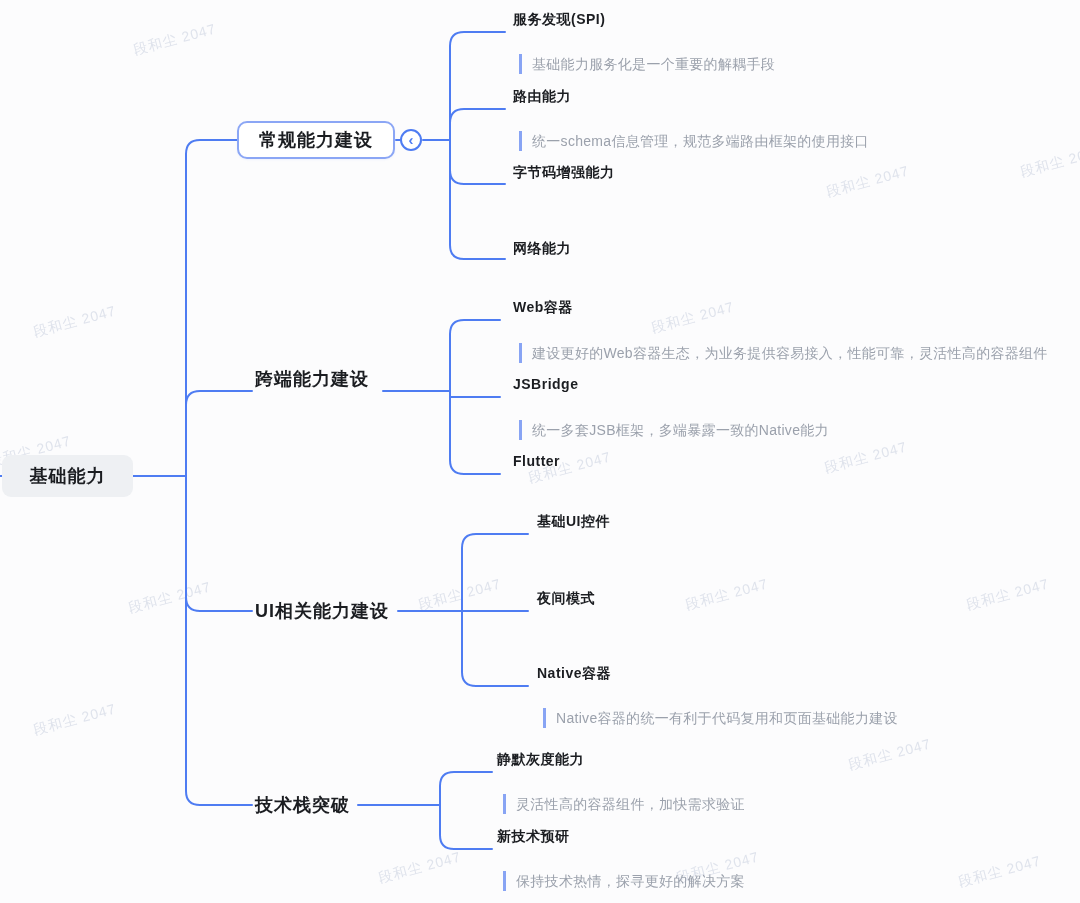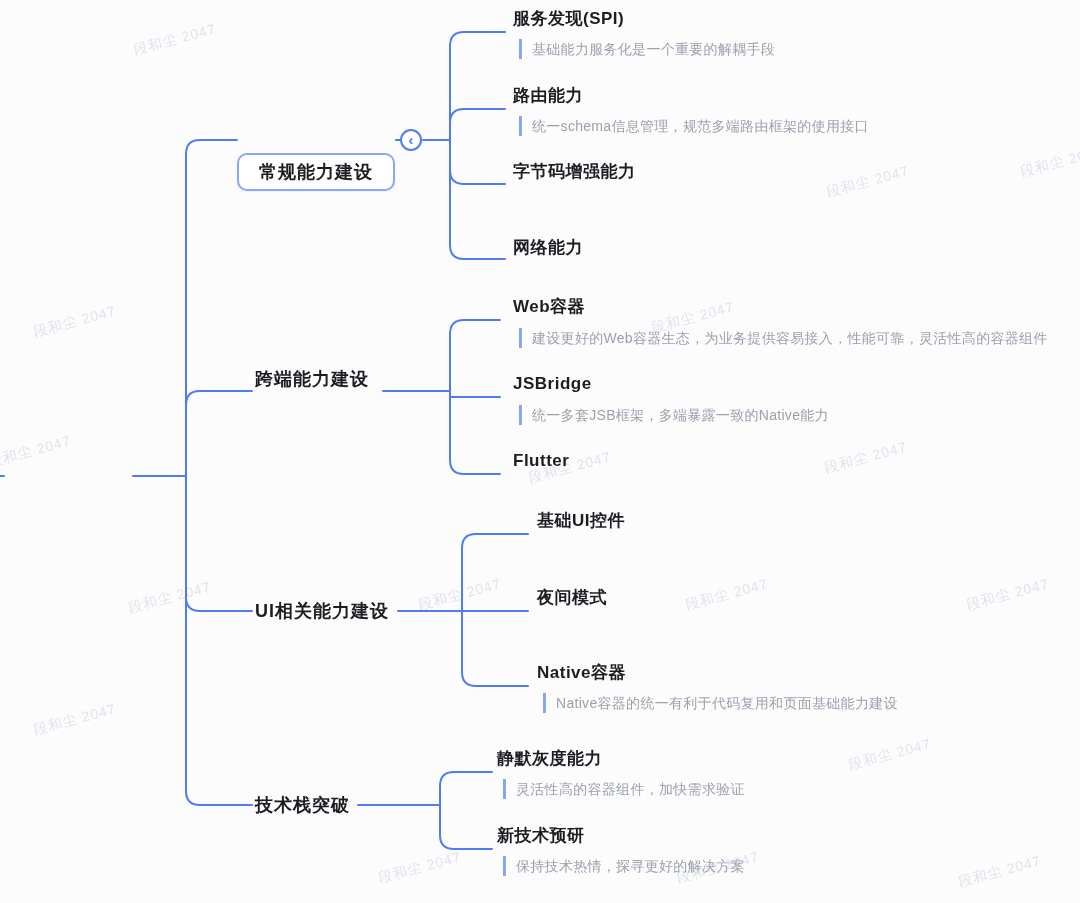--- a/index.html
+++ b/index.html
@@ -13,31 +13,31 @@
   svg.lines{position:absolute;left:0;top:0;}
   svg.lines path{stroke:var(--line);stroke-width:2;fill:none;stroke-linecap:round;}
   .wm{position:absolute;white-space:nowrap;font-size:14px;letter-spacing:1px;color:var(--watermark);
       transform:translate(-50%,-50%) rotate(-15deg);user-select:none;}
   .root-node{position:absolute;left:2px;top:455px;width:131px;height:42px;background:var(--root-bg);
       border-radius:9px;display:flex;align-items:center;justify-content:center;font-size:18px;
       font-weight:bold;color:var(--title-text);letter-spacing:1px;}
   .boxed-node{position:absolute;left:237px;top:121px;width:158px;height:38px;background:#fff;
       border:2px solid var(--node-border);border-radius:10px;display:flex;align-items:center;
       justify-content:center;font-size:18px;font-weight:bold;color:var(--title-text);letter-spacing:1px;
-      box-shadow:0 1px 2px rgba(80,110,240,0.08);margin-top:32px;}
+      box-shadow:0 1px 2px rgba(80,110,240,0.08);}
   .collapse-btn{position:absolute;left:400px;top:129px;width:22px;height:22px;border-radius:50%;
       background:#fff;border:2px solid var(--line);color:var(--line);display:flex;align-items:center;
       justify-content:center;font-size:15px;font-weight:bold;line-height:1;}
   .collapse-btn span{position:relative;top:-1px;}
   .branch-label{position:absolute;white-space:nowrap;height:24px;line-height:24px;font-size:18px;
       font-weight:bold;color:var(--title-text);letter-spacing:1px;}
-  .topic-title{position:absolute;white-space:nowrap;height:22px;line-height:22px;font-size:17px;
+  .topic-title{position:absolute;white-space:nowrap;height:22px;line-height:22px;font-size:14px;
       font-weight:bold;color:var(--title-text);letter-spacing:0.5px;}
   .topic-note{position:absolute;white-space:nowrap;height:20px;line-height:20px;font-size:14px;
-      color:var(--note-text);border-left:3px solid var(--note-bar);padding-left:10px;letter-spacing:0.3px;}
+      color:var(--note-text);border-left:3px solid var(--note-bar);padding-left:10px;letter-spacing:0.3px;margin-top:15px;}
 </style>
 </head>
 <body>
 
 <div class="canvas">
 
   <span class="wm" style="left:175px;top:40px">段和尘 2047</span>
   <span class="wm" style="left:868px;top:182px">段和尘 2047</span>
   <span class="wm" style="left:1062px;top:162px">段和尘 2047</span>
   <span class="wm" style="left:75px;top:322px">段和尘 2047</span>
@@ -69,20 +69,21 @@
 
     <path d="M 450 46 V 245 M 450 46 Q 450 32 464 32 H 505 M 450 123 Q 450 109 464 109 H 505 M 450 170 Q 450 184 464 184 H 505 M 450 245 Q 450 259 464 259 H 505"></path>
 
     <path d="M 383 391 H 450 M 450 334 V 460 M 450 334 Q 450 320 464 320 H 500 M 450 397 H 500 M 450 460 Q 450 474 464 474 H 500"></path>
 
     <path d="M 398 611 H 528 M 462 548 V 672 M 462 548 Q 462 534 476 534 H 528 M 462 672 Q 462 686 476 686 H 528"></path>
 
     <path d="M 358 805 H 440 M 440 786 V 835 M 440 786 Q 440 772 454 772 H 492 M 440 835 Q 440 849 454 849 H 492"></path>
   </svg>
 
+  <div class="root-node">基础能力</div>
 
   <div class="boxed-node">常规能力建设</div>
   <div class="collapse-btn">
     <span>‹</span>
   </div>
 
   <div class="branch-label" style="left:255px;top:367px">跨端能力建设</div>
   <div class="branch-label" style="left:255px;top:599px">UI相关能力建设</div>
   <div class="branch-label" style="left:255px;top:793px">技术栈突破</div>
 

